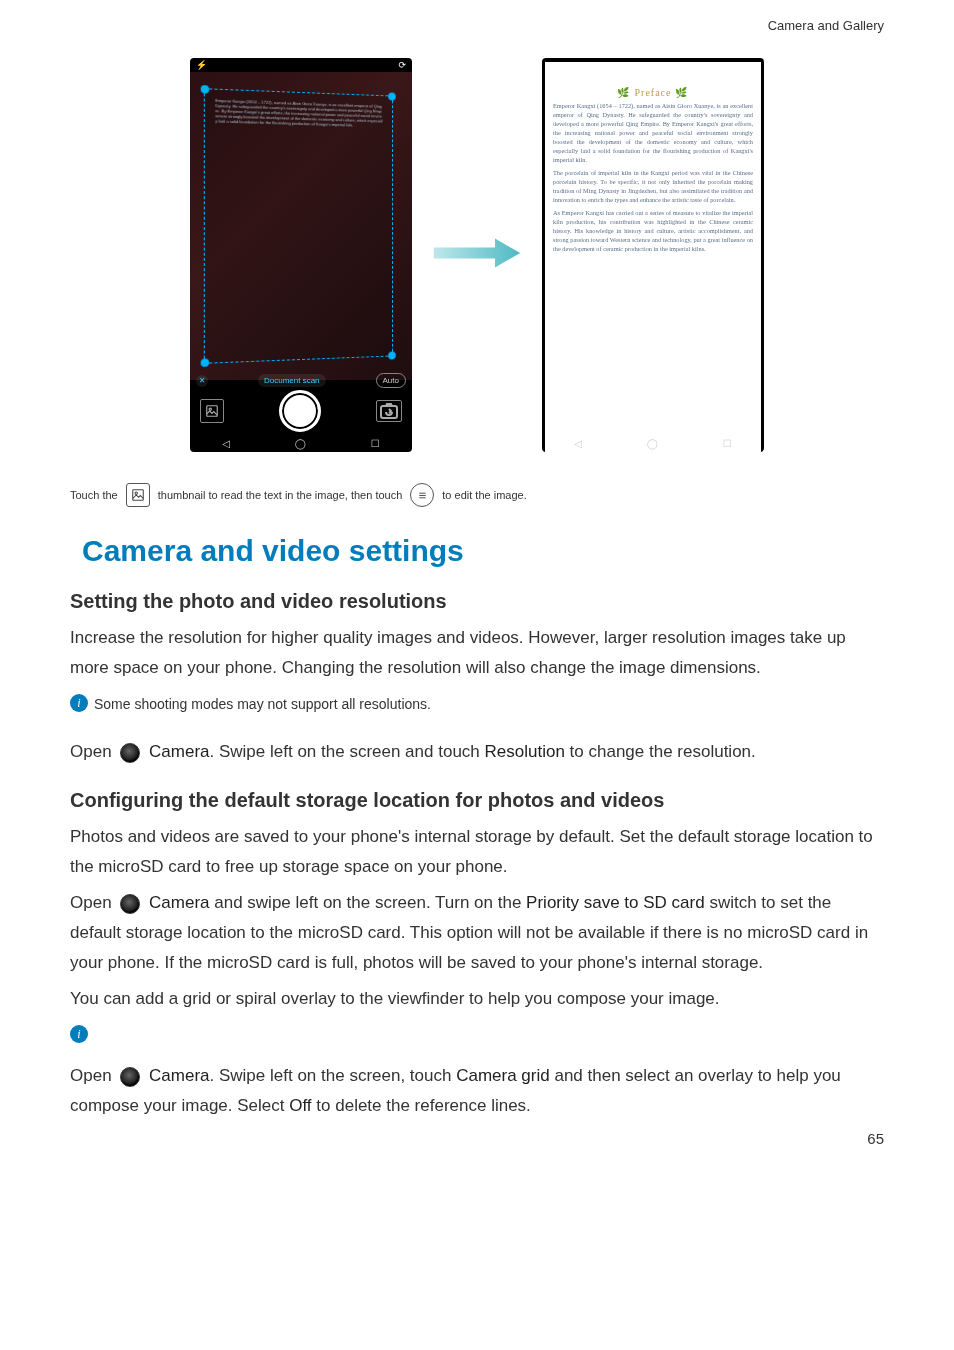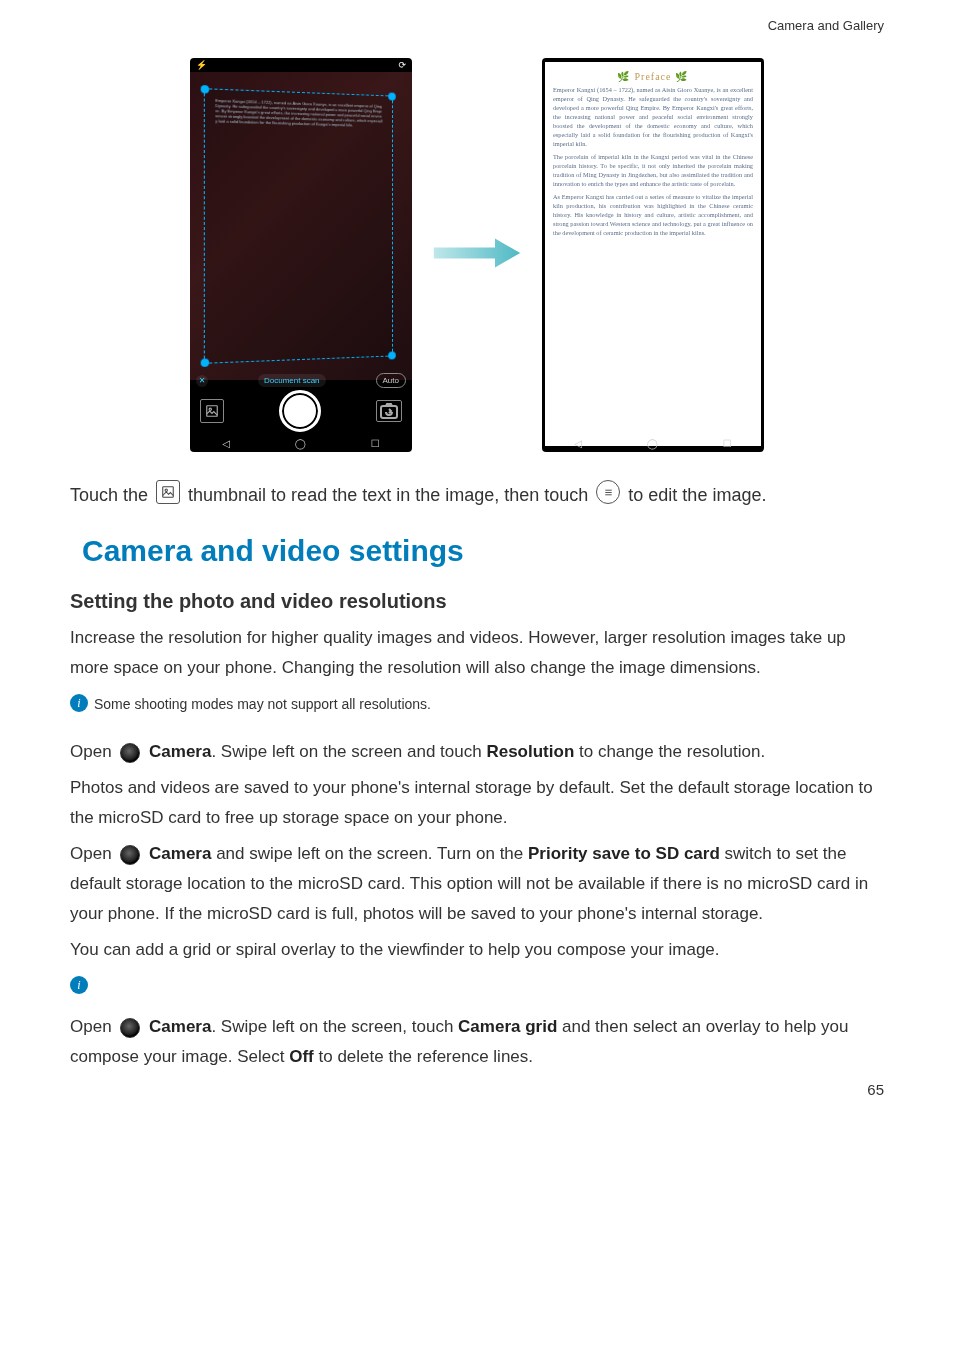--- a/index.html
+++ b/index.html
@@ -19,39 +19,39 @@
 .shutter-row{position:absolute;bottom:20px;left:0;right:0;display:flex;justify-content:space-between;align-items:center;padding:0 10px}
 .thumb{width:22px;height:22px;border:1px solid #888;border-radius:2px;display:flex;align-items:center}
 .thumb svg{width:14px;height:14px;margin:auto}
 .shutter{width:36px;height:36px;border:3px solid #fff;border-radius:50%;background:#fff;box-shadow:inset 0 0 0 2px #000}
 .switch{width:24px;height:20px;border:1px solid #888;border-radius:2px;display:flex;align-items:center;justify-content:center;color:#aaa;font-size:10px}
 .navbar{position:absolute;bottom:0;left:0;right:0;height:18px;display:flex;justify-content:space-around;align-items:center;color:#ccc;font-size:10px}
 .arrow{width:90px}
 .arrow svg{width:100%;height:48px}
 
 .phone2{background:#000}
-.detail-area{height:364px;background:#fff;margin:4px 3px 0 3px;padding:10px 8px;font-size:6.3px;line-height:9px;color:#5a6f8a;font-family:Georgia,serif;overflow:hidden}
+.detail-area{height:364px;background:#fff;margin:4px 3px 0 3px;padding:26px 8px;font-size:6.3px;line-height:9px;color:#5a6f8a;font-family:Georgia,serif;overflow:hidden}
 .pref-title{text-align:center;color:#c29a52;font-size:10px;margin-bottom:4px;letter-spacing:1px}
 .detail-area p{margin:0 0 4px 0;text-align:justify}
 
-.body-line{font-size:18px;line-height:30px;margin:0 0 24px 0;display:flex;flex-wrap:wrap;align-items:flex-start;gap:4px}
+.body-line{font-size:11px;line-height:30px;margin:0 0 24px 0;display:flex;flex-wrap:wrap;align-items:center;gap:4px}
 .inline-icon{width:22px;height:22px;border:1px solid #555;border-radius:3px;display:inline-flex;align-items:center;justify-content:center;vertical-align:middle;margin:0 4px}
 .inline-icon svg{width:14px;height:14px}
 .inline-circle{width:22px;height:22px;border:1px solid #555;border-radius:50%;display:inline-flex;align-items:center;justify-content:center;margin:0 4px}
 .inline-circle svg{width:11px;height:11px}
 
 h1.section{color:#007dba;font-size:30px;font-weight:bold;margin:8px 0 20px 12px}
 h2.sub{color:#333;font-size:20px;font-weight:bold;margin:22px 0 10px 0}
 p.para{font-size:17px;line-height:30px;margin:0 0 6px 0}
 .note-row{display:flex;align-items:flex-start;gap:6px;margin:6px 0 18px 0}
 .info-icon{width:18px;height:18px;background:#007dba;border-radius:50%;color:#fff;font-size:12px;font-style:italic;font-family:Georgia,serif;display:flex;align-items:center;justify-content:center;flex:none;margin-top:5px}
 .note-row span{font-size:14px;line-height:30px}
 .camera-dot{width:18px;height:18px;border-radius:50%;background:radial-gradient(circle at 45% 40%,#666 0,#222 55%,#000 70%);display:inline-block;vertical-align:middle;margin:0 4px;border:1px solid #333}
 .page-num{position:absolute;bottom:16px;right:70px;font-size:15px;color:#333}
-strong{font-weight:bold;color:#222}
+strong{font-weight:normal;color:#222}
 </style>
 </head>
 <body>
 
 <div class="page">
 <div class="header-text">Camera and Gallery</div>
 
 <div class="figure-row">
 
   <div class="phone">
@@ -151,20 +151,21 @@
 <div class="note-row">
   <div class="info-icon">i</div>
   <span>Some shooting modes may not support all resolutions.</span>
 </div>
 <p class="para">
   <span>Open </span>
   <span class="camera-dot"></span>
   <strong>Camera</strong><span>. Swipe left on the screen and touch </span><strong>Resolution</strong><span> to change the resolution.</span>
 </p>
 
+<h2 class="sub">Configuring the default storage location for photos and videos</h2>
 <p class="para">Photos and videos are saved to your phone's internal storage by default. Set the default storage location to the microSD card to free up storage space on your phone.</p>
 <p class="para">
   <span>Open </span>
   <span class="camera-dot"></span>
   <strong>Camera</strong><span> and swipe left on the screen. Turn on the </span><strong>Priority save to SD card</strong><span> switch to set the default storage location to the microSD card. This option will not be available if there is no microSD card in your phone. If the microSD card is full, photos will be saved to your phone's internal storage.</span>
 </p>
 
 <p class="para">You can add a grid or spiral overlay to the viewfinder to help you compose your image.</p>
 <div class="note-row">
   <div class="info-icon">i</div>

